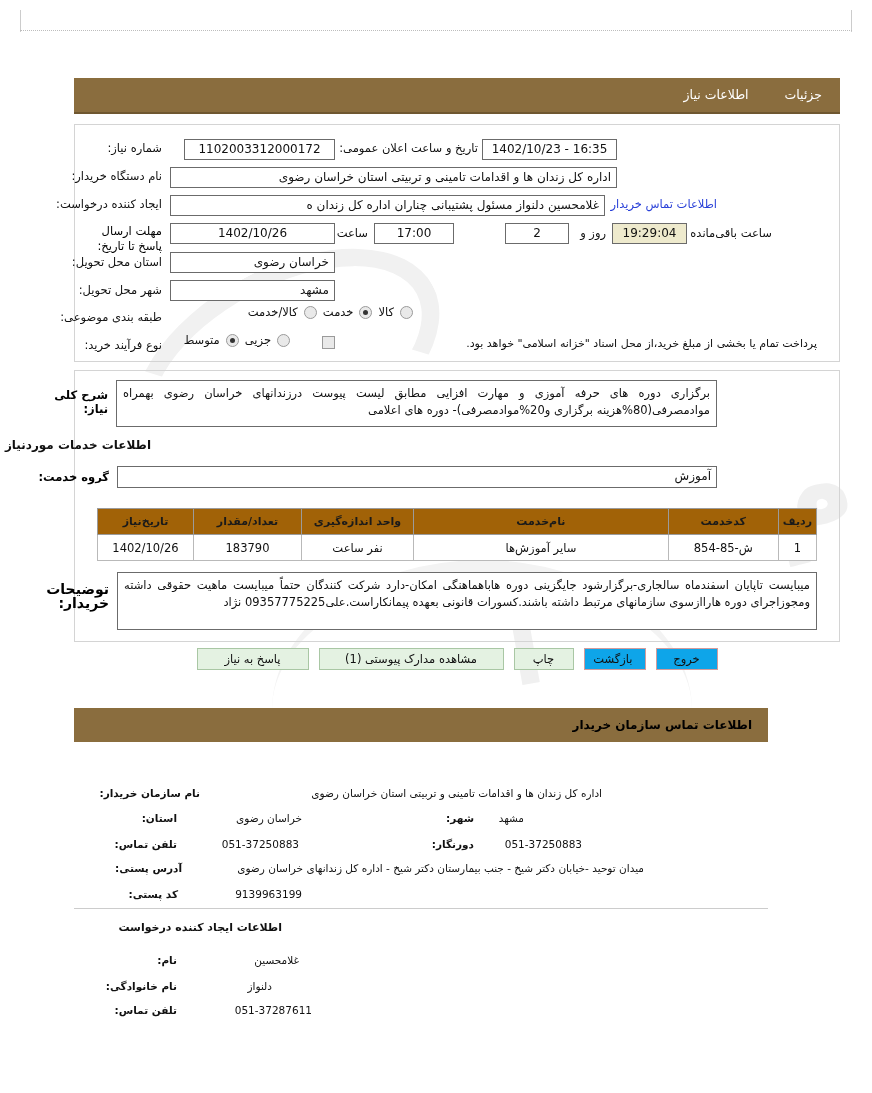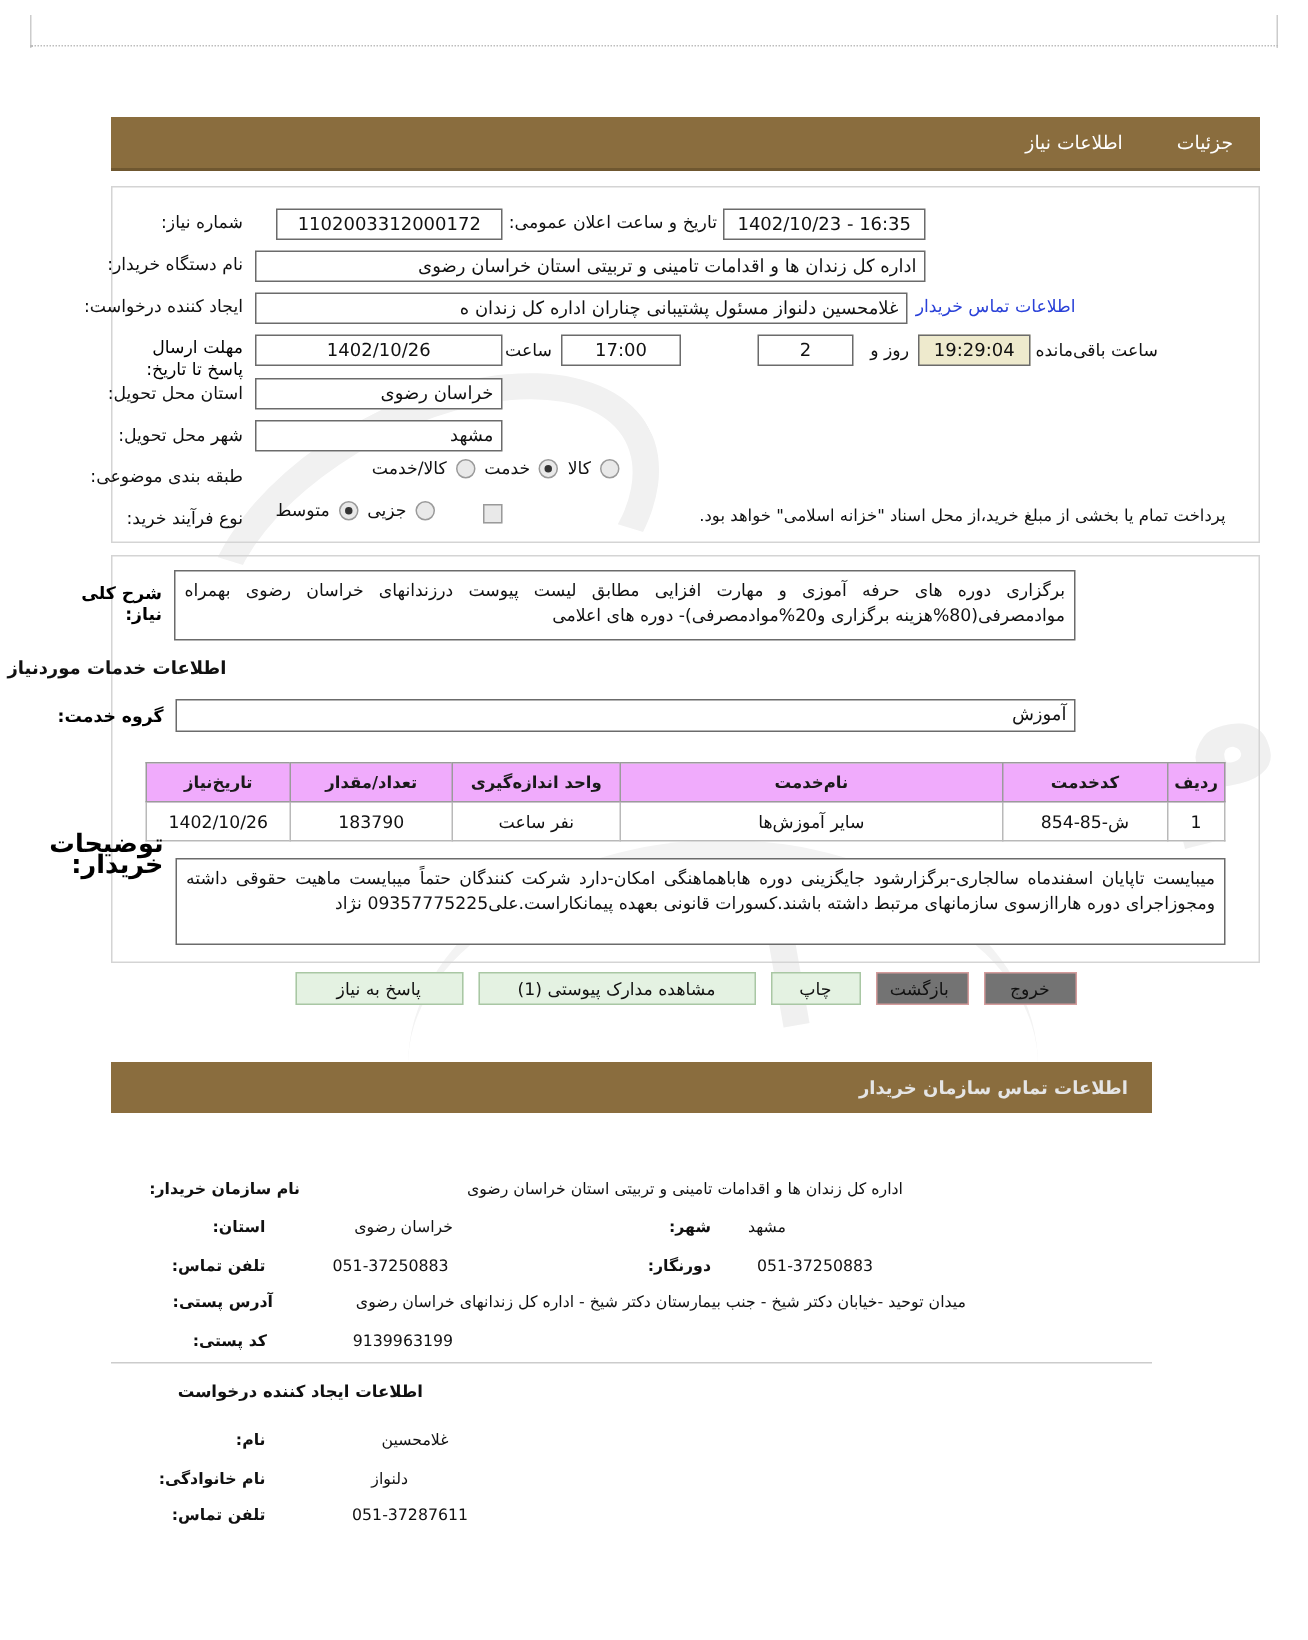--- a/index.html
+++ b/index.html
@@ -206,21 +206,21 @@
   }
   .bold-lbl { font-weight: bold; font-size: 11.5px; }
 
   
   table.grid {
     border-collapse: collapse;
     width: 100%;
     font-size: 11px;
   }
   table.grid th {
-    background: #f0abfc;
+    background: #a16207;
     border: 1px solid #9b9b9b;
     height: 26px;
     font-weight: bold;
     color: #1a1a1a;
     font-size: 11px;
     padding: 0 4px;
   }
   table.grid td {
     background: #ffffff;
     border: 1px solid #b9b9b9;
@@ -247,30 +247,30 @@
     height: 22px;
     line-height: 20px;
     font-size: 11.5px;
     padding: 0 12px;
     cursor: pointer;
     text-align: center;
     white-space: nowrap;
     color: #111;
   }
   .btn.green { background: #e4f2e2; border-color: #a9c7a4; }
-  .btn.red  { background: #737373; border-color: #d49b9b; }
+  .btn.red  { background: #0ea5e9; border-color: #d49b9b; }
 
   
   .contact-bar {
     position: absolute;
     top: 708px; right: 104px;
     width: 694px;
     height: 34px;
     background: #8a6d3e;
-    color: #e5e5e5;
+    color: #000000;
     font-size: 12px;
     font-weight: bold;
     display: flex;
     align-items: center;
     padding: 0 16px;
   }
   .crow {
     position: absolute;
     font-size: 10.5px;
     color: #111;
@@ -407,21 +407,21 @@
             <td>ش-85-854</td>
             <td>سایر آموزش‌ها</td>
             <td>نفر ساعت</td>
             <td>183790</td>
             <td>1402/10/26</td>
           </tr>
         </tbody>
       </table>
     </div>
 
-    <div style="position:absolute; top:556px; right:763px; width:55px; font-size:17px; font-weight:bold; line-height:14px; text-align:left;">توضیحات خریدار:</div>
+    <div style="position:absolute; top:582px; right:763px; width:55px; font-size:14px; font-weight:bold; line-height:14px; text-align:right;">توضیحات خریدار:</div>
     <div class="ta" style="position:absolute; top:572px; right:55px; width:700px; height:58px;">میبایست تاپایان اسفندماه سالجاری-برگزارشود جایگزینی دوره هاباهماهنگی امکان-دارد شرکت کنندگان حتماً میبایست ماهیت حقوقی داشته ومجوزاجرای دوره هاراازسوی سازمانهای مرتبط داشته باشند.کسورات قانونی بعهده پیمانکاراست.علی09357775225 نژاد</div>
 
     <div class="btnrow">
       <div class="btn red" style="width:62px;">خروج</div>
       <div class="btn red" style="width:62px;">بازگشت</div>
       <div class="btn green" style="width:60px;">چاپ</div>
       <div class="btn green" style="width:185px;">مشاهده مدارک پیوستی (1)</div>
       <div class="btn green" style="width:112px;">پاسخ به نیاز</div>
     </div>
 

